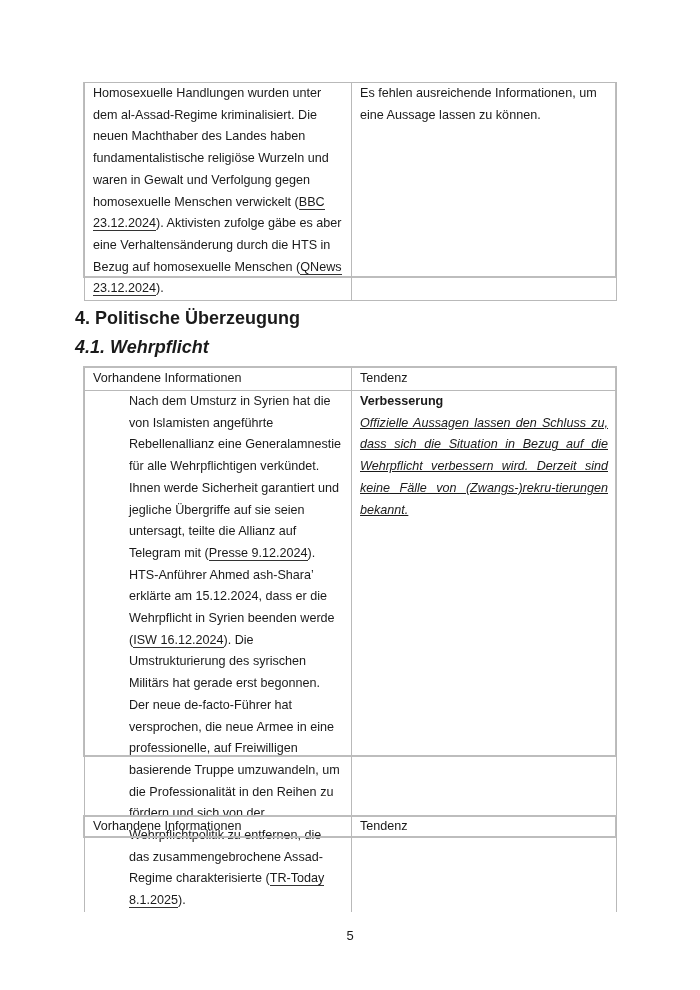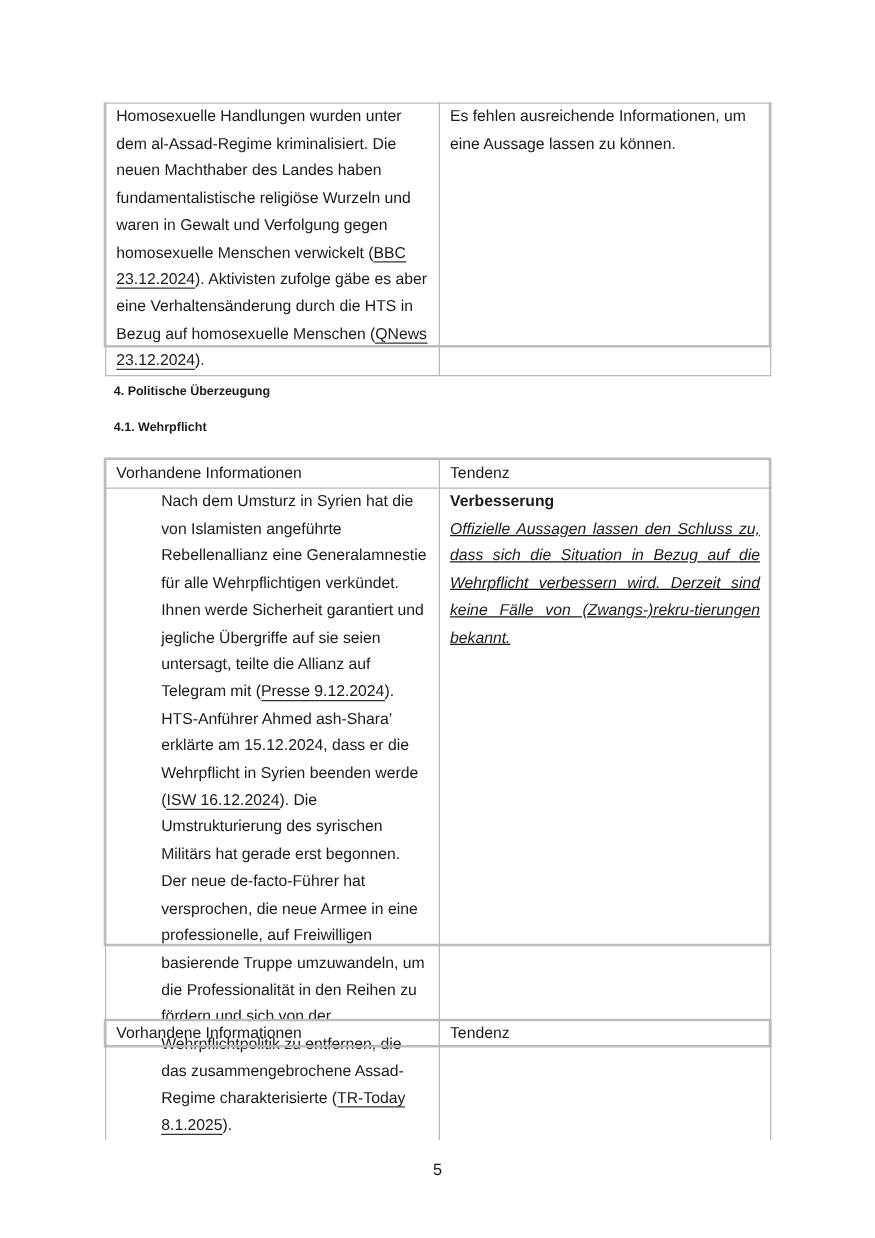--- a/index.html
+++ b/index.html
@@ -21,21 +21,21 @@
     position: absolute; left: 83px; width: 534px;
     border: 2px solid #bdbdbd; border-style: double; box-sizing: border-box;
   }
   table.info col.c1 { width: 267px; }
   table.info col.c2 { width: 265px; }
   th { font-weight: normal; height: 22px; }
   .just { text-align: justify; }
   .src { text-decoration: none; border-bottom: 1px solid #333; color: #1a1a1a; }
   .tendenz-label { font-weight: bold; display: block; }
   .tendenz-text { font-style: italic; display: block; text-align: justify; text-decoration: underline; }
-  .h1 { position: absolute; left: 91px; font-weight: bold; font-size: 10px; }
+  .h1 { position: absolute; left: 75px; font-weight: bold; font-size: 18px; }
   .pagenum { position: absolute; left: 0; width: 700px; text-align: center; top: 928px; font-size: 13px; }
   .noBorderTop td { border-top: none; }
 </style>
 </head>
 <body>
 
 <div class="page">
 
   <div class="tbl-wrap" style="top:82px; height:196px; border-top:none;"></div>
   <table class="info" style="top:82px;">
@@ -49,21 +49,21 @@
         <span><span>Homosexuelle Handlungen wurden unter dem al-Assad-Regime kriminalisiert. Die neuen Machthaber des Landes haben fundamentalistische religiöse Wurzeln und waren in Gewalt und Verfolgung gegen homosexuelle Menschen verwickelt (</span><span class="src">BBC 23.12.2024</span><span>). Aktivisten zufolge gäbe es aber eine Verhaltensänderung durch die HTS in Bezug auf homosexuelle Menschen (</span><span class="src">QNews 23.12.2024</span><span>).</span></span>
       </td>
       <td class="just">
         <span>Es fehlen ausreichende Informationen, um eine Aussage lassen zu können.</span>
       </td>
     </tr>
   </tbody>
     </table>
 
   <div class="h1" style="top:308px;">4. Politische Überzeugung</div>
-  <div class="h1" style="top:337px;">4.1. Wehrpflicht</div>
+  <div class="h1" style="top:337px;font-style:italic;">4.1. Wehrpflicht</div>
 
   <div class="tbl-wrap" style="top:366px; height:391px;"></div>
   <table class="info" style="top:368px;">
     <colgroup>
         <col class="c1">
         <col class="c2">
       </colgroup>
     <tbody>
         <tr>
       <th style="border-top:none;">Vorhandene Informationen</th>

